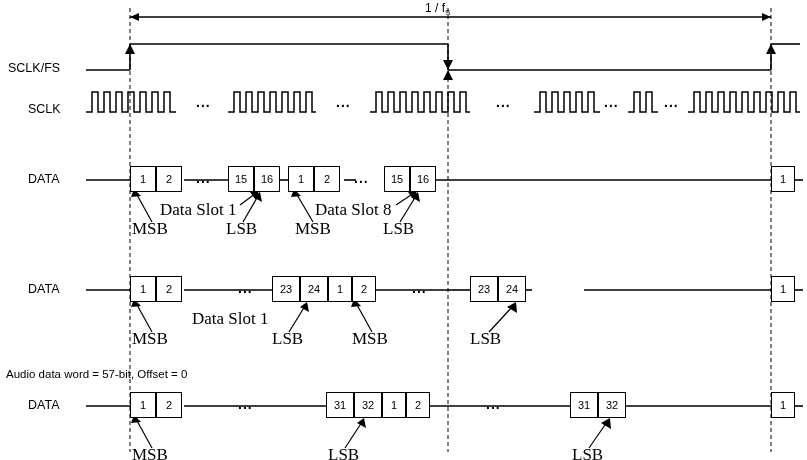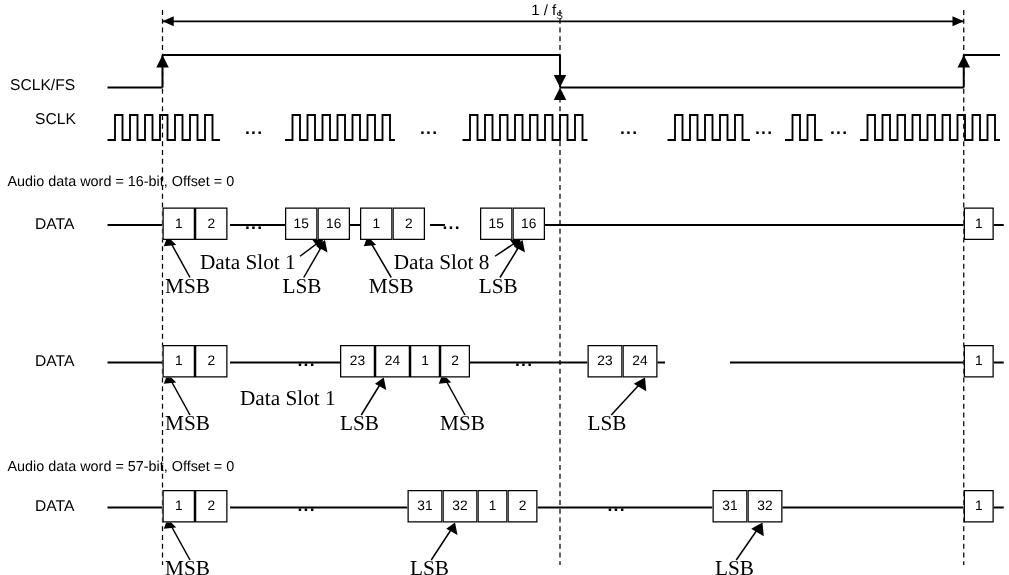--- a/index.html
+++ b/index.html
@@ -143,29 +143,28 @@
         <polygon points="610,418 611,429 601,423" fill="#000" stroke="none"></polygon>
       </g>
     </g>
   </svg>
 
   <div class="lbl" style="left:425px;top:2px;">
     <span>1 / f</span><span class="sub">S</span>
   </div>
 
   <div class="sig" style="left:8px;top:61px;">SCLK/FS</div>
-  <div class="sig" style="left:28px;top:88px;">SCLK</div>
+  <div class="sig" style="left:28px;top:102px;">SCLK</div>
 
   <div class="dots" style="left:196px;top:94px;">...</div>
   <div class="dots" style="left:336px;top:94px;">...</div>
   <div class="dots" style="left:496px;top:94px;">...</div>
   <div class="dots" style="left:604px;top:94px;">...</div>
   <div class="dots" style="left:664px;top:94px;">...</div>
 
-  <div class="hdr" style="left:6px;top:140px;">Audio data word = 16-bit, Offset = 0</div>
   <div class="sig" style="left:28px;top:172px;">DATA</div>
 
   <div class="cell" style="left:130px;top:166px;width:26px;height:26px;">1</div>
   <div class="cell" style="left:156px;top:166px;width:26px;height:26px;">2</div>
   <div class="dots" style="left:196px;top:170px;">...</div>
   <div class="cell" style="left:228px;top:166px;width:26px;height:26px;">15</div>
   <div class="cell" style="left:254px;top:166px;width:26px;height:26px;">16</div>
   <div class="cell" style="left:288px;top:166px;width:26px;height:26px;">1</div>
   <div class="cell" style="left:314px;top:166px;width:26px;height:26px;">2</div>
   <div class="dots" style="left:354px;top:170px;">...</div>

